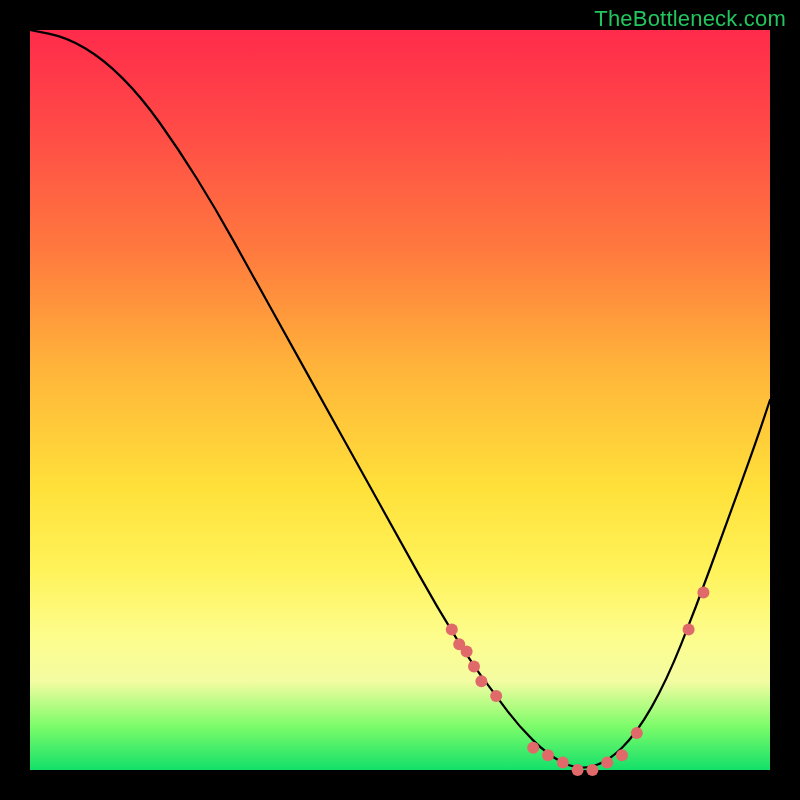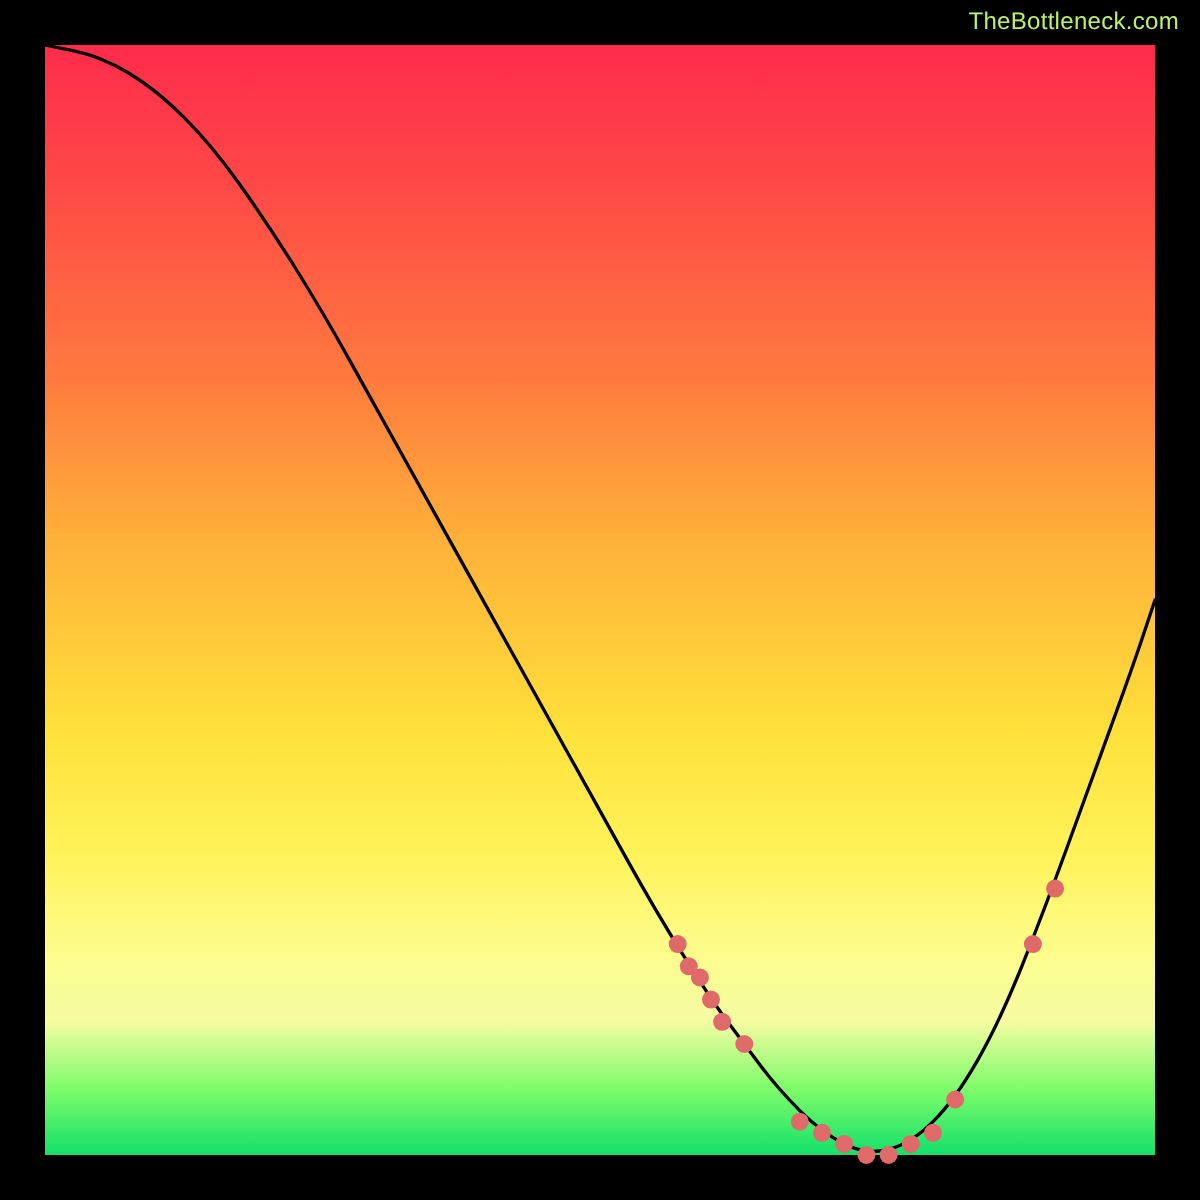--- a/index.html
+++ b/index.html
@@ -46,22 +46,22 @@
     left: 30px;
     top: 30px;
     width: 740px;
     height: 740px;
     overflow: visible;
   }
   .attribution {
     position: absolute;
     top: 6px;
     right: 14px;
-    color: #bef264;
-    font-size: 16px;
+    color: #22c55e;
+    font-size: 22px;
     letter-spacing: 0.2px;
     user-select: none;
   }
 </style>
 </head>
 <body>
 
 <div class="frame">
   <div class="plot-area"></div>
 

